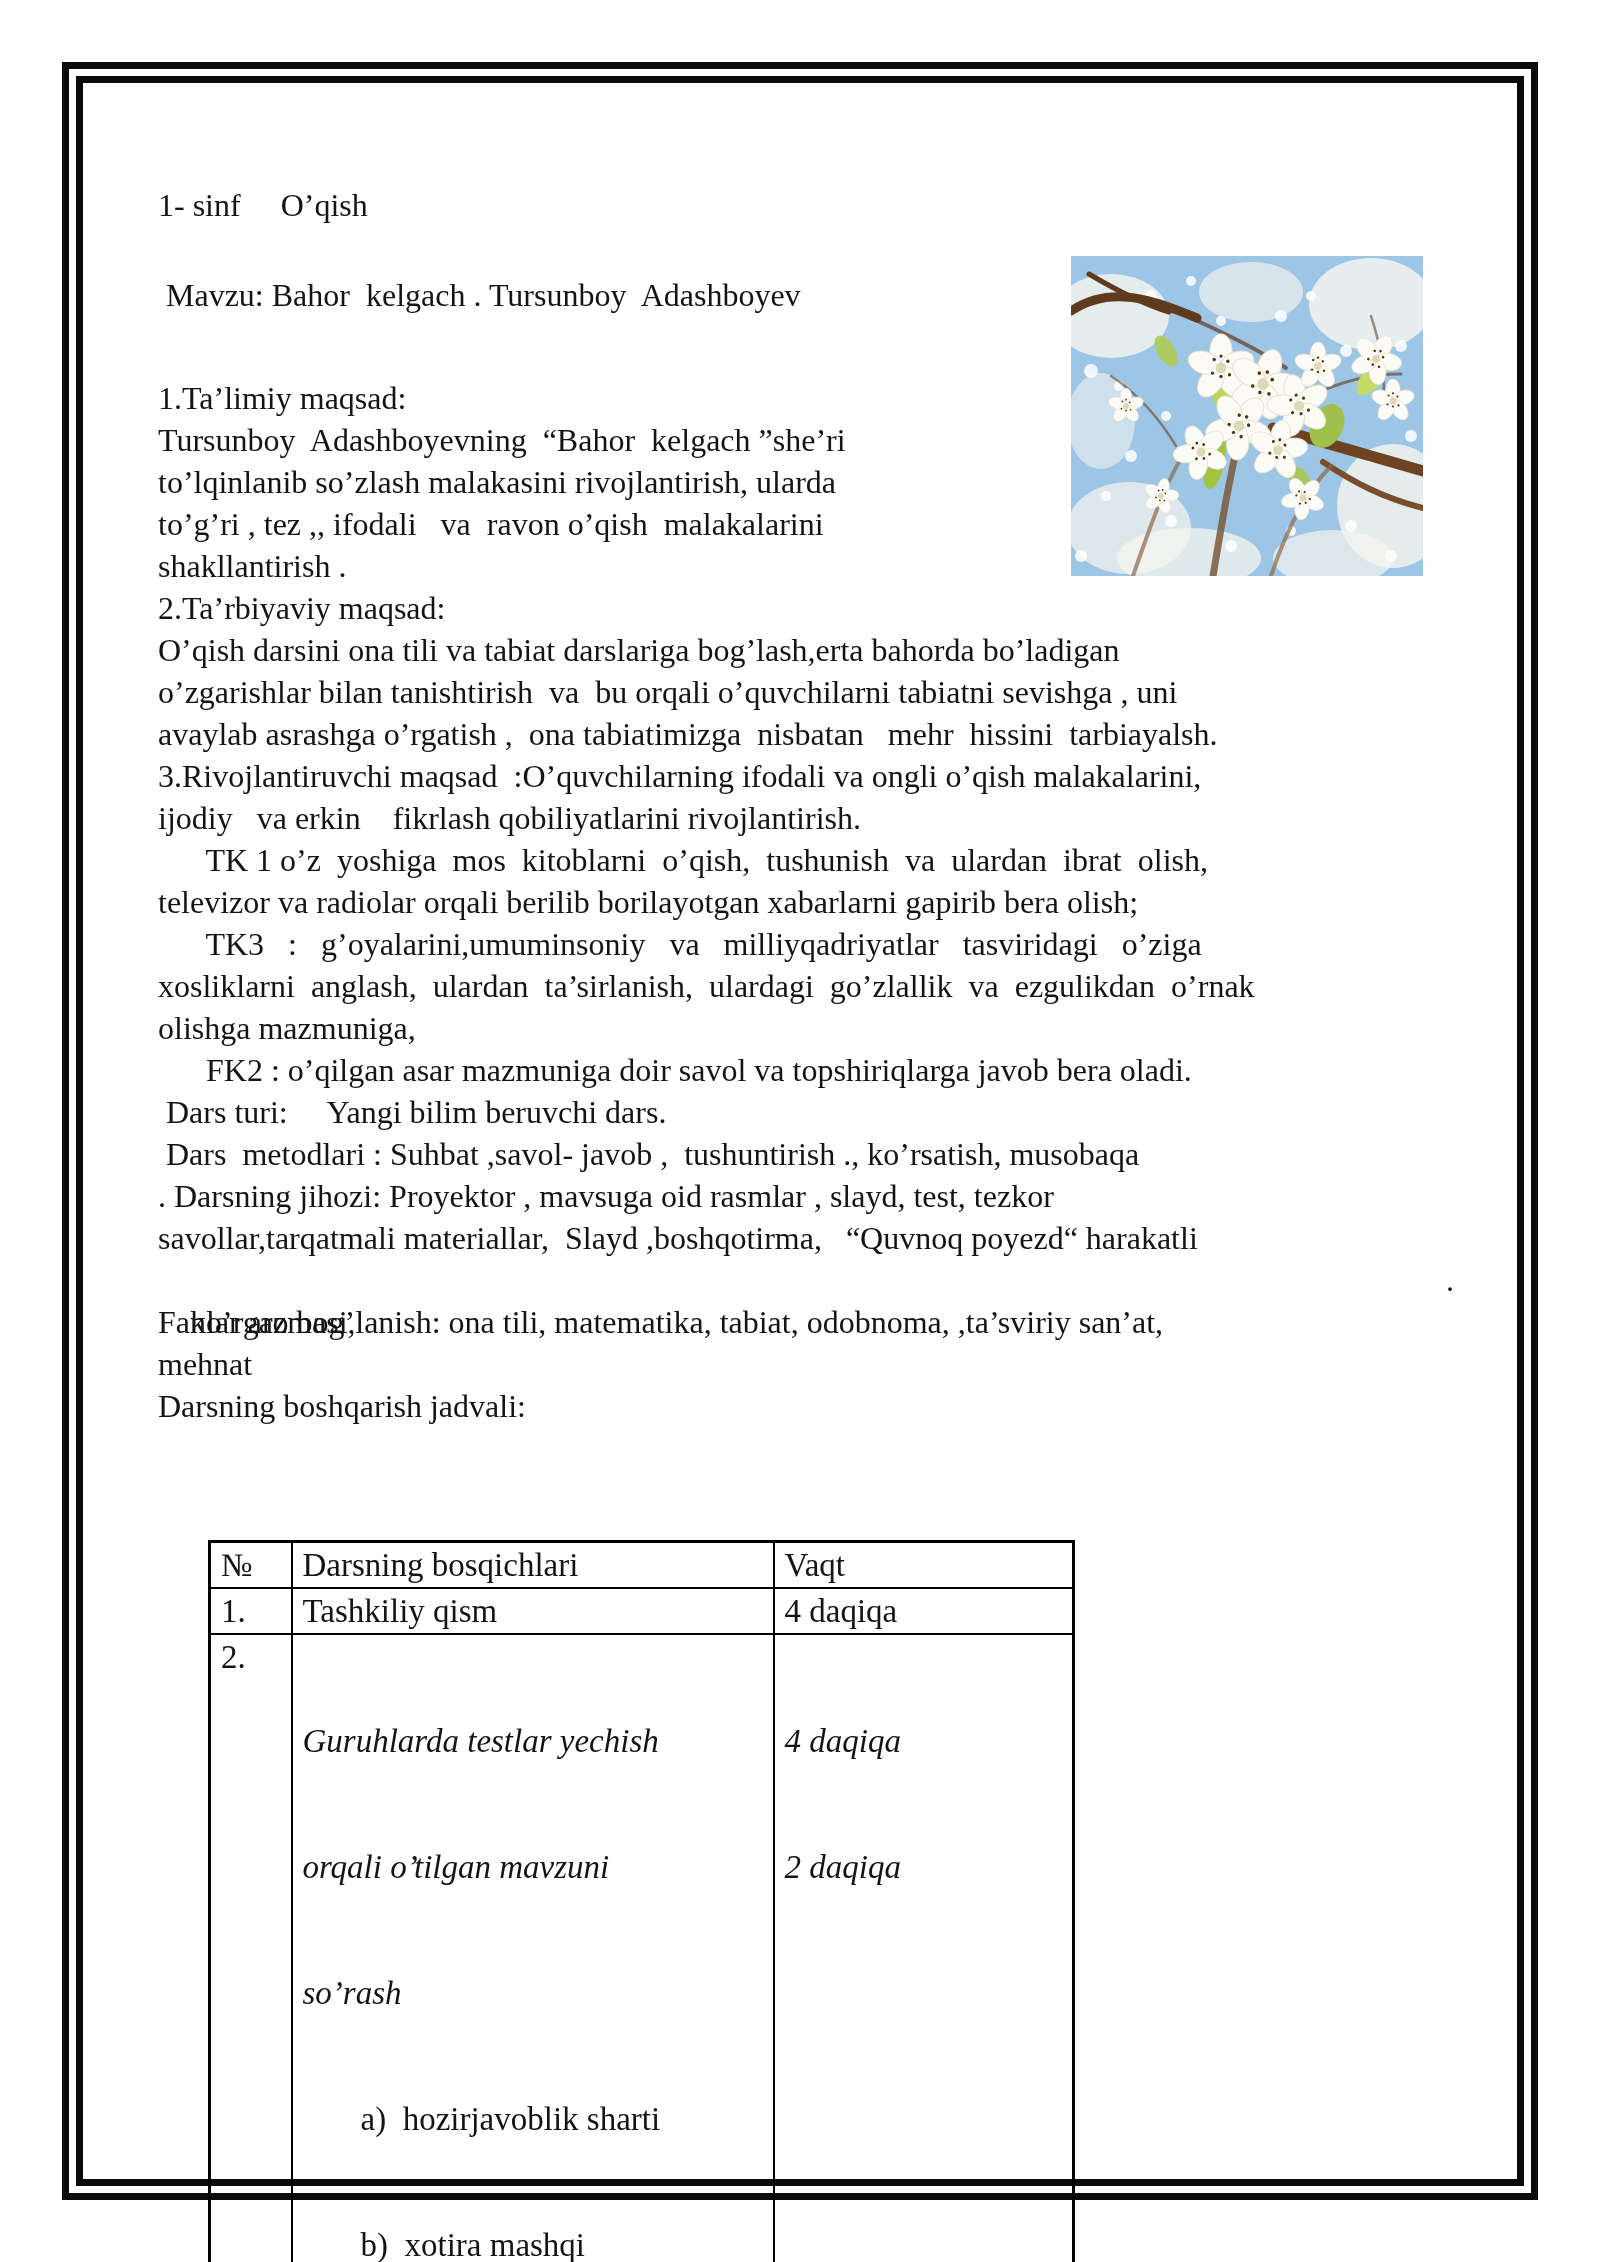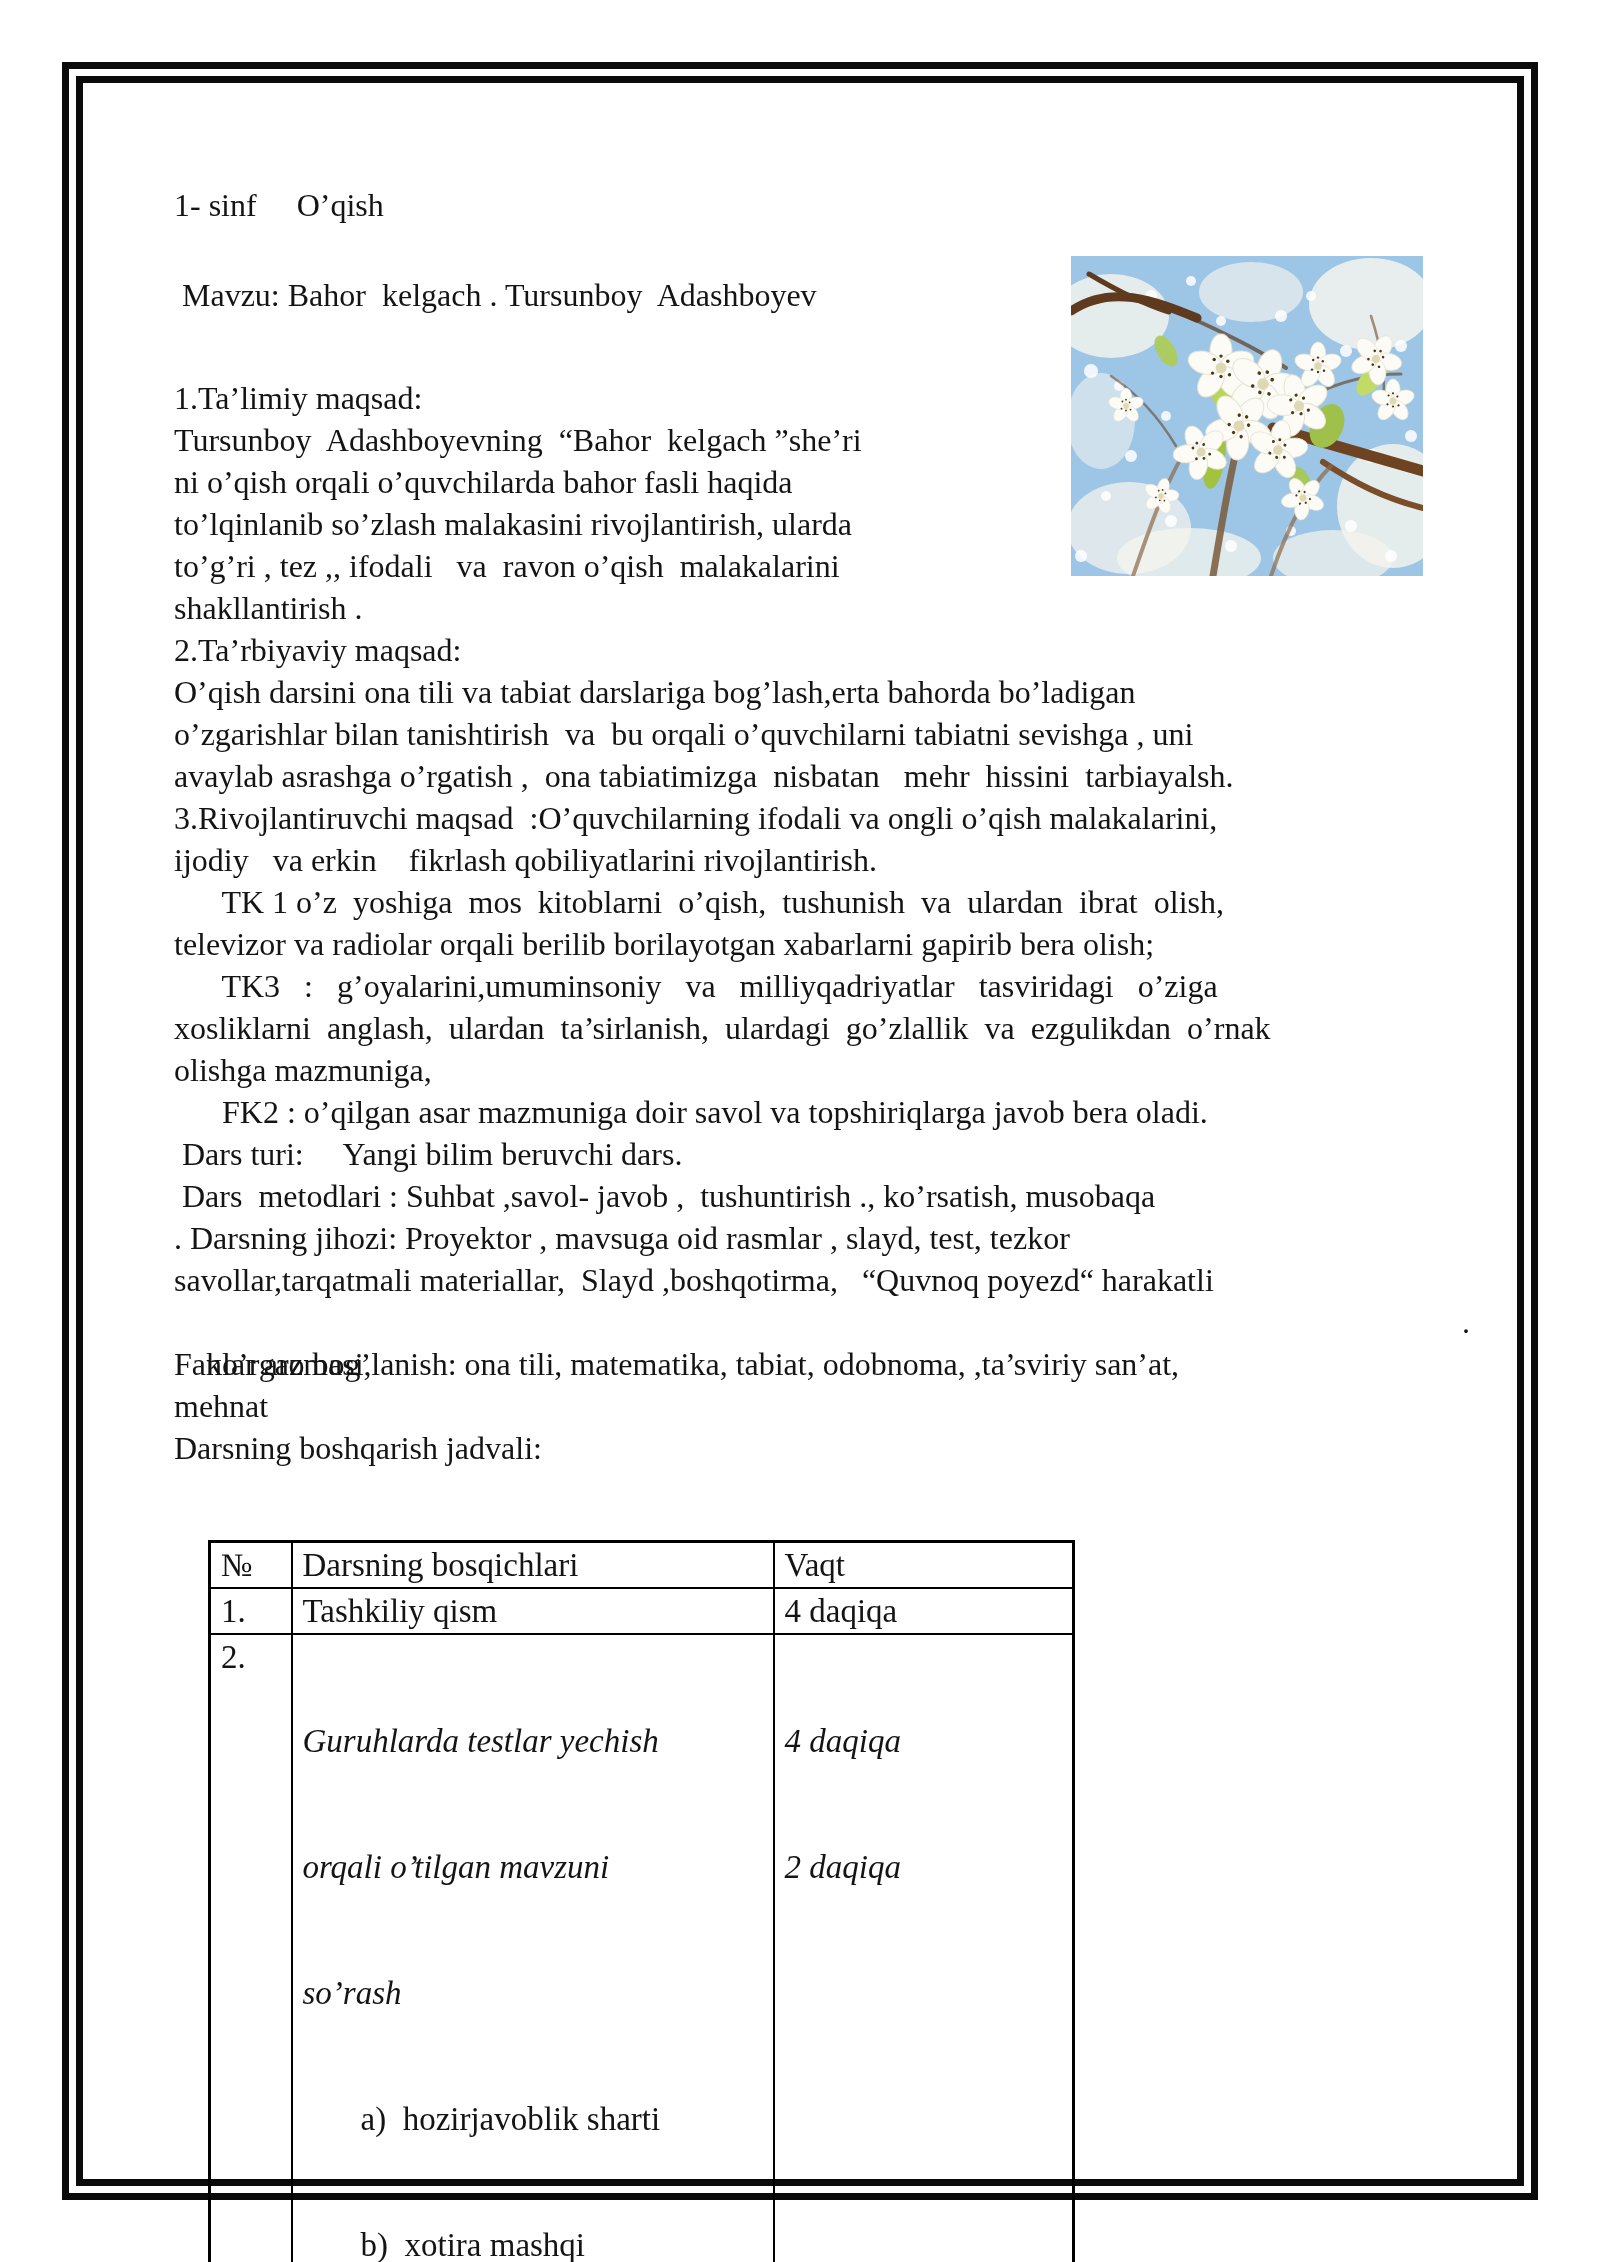--- a/index.html
+++ b/index.html
@@ -13,21 +13,21 @@
   }
   .frame-outer {
     position: absolute; left: 62px; top: 62px; right: 62px; bottom: 62px;
     border: 7px solid #0b0b0b;
   }
   .frame-inner {
     position: absolute; left: 76px; top: 76px; right: 76px; bottom: 76px;
     border: 7px solid #0b0b0b;
   }
   .doc {
-    position: absolute; left: 158px; top: 184px; width: 1302px; margin-left: 16px;
+    position: absolute; left: 158px; top: 184px; width: 1302px;
   }
   .bl, .title-line {
     white-space: pre;
     font-size: 32px;
     line-height: 42px;
     height: 42px;
   }
   .class-line { margin-bottom: 48px; }
   .topic-line { margin-bottom: 61px; }
   .dot-line { position: relative; }
@@ -153,21 +153,20 @@
     <use href="#fl" transform="translate(232,242) scale(1.1) rotate(-30)"></use>
   </g>
 </svg>
 
 <div class="doc">
   <div class="title-line class-line">1- sinf     O’qish</div>
   <div class="title-line topic-line"> Mavzu: Bahor  kelgach . Tursunboy  Adashboyev</div>
 
   <div class="bl">1.Ta’limiy maqsad:</div>
   <div class="bl">Tursunboy  Adashboyevning  “Bahor  kelgach ”she’ri</div>
-  <div class="bl">ni o’qish orqali o’quvchilarda bahor fasli haqida</div>
   <div class="bl">to’lqinlanib so’zlash malakasini rivojlantirish, ularda</div>
   <div class="bl">to’g’ri , tez ,, ifodali   va  ravon o’qish  malakalarini</div>
   <div class="bl">shakllantirish .</div>
   <div class="bl">2.Ta’rbiyaviy maqsad:</div>
   <div class="bl">O’qish darsini ona tili va tabiat darslariga bog’lash,erta bahorda bo’ladigan</div>
   <div class="bl">o’zgarishlar bilan tanishtirish  va  bu orqali o’quvchilarni tabiatni sevishga , uni</div>
   <div class="bl">avaylab asrashga o’rgatish ,  ona tabiatimizga  nisbatan   mehr  hissini  tarbiayalsh.</div>
   <div class="bl">3.Rivojlantiruvchi maqsad  :O’quvchilarning ifodali va ongli o’qish malakalarini,</div>
   <div class="bl">ijodiy   va erkin    fikrlash qobiliyatlarini rivojlantirish.</div>
   <div class="bl">      TK 1 o’z  yoshiga  mos  kitoblarni  o’qish,  tushunish  va  ulardan  ibrat  olish,</div>

